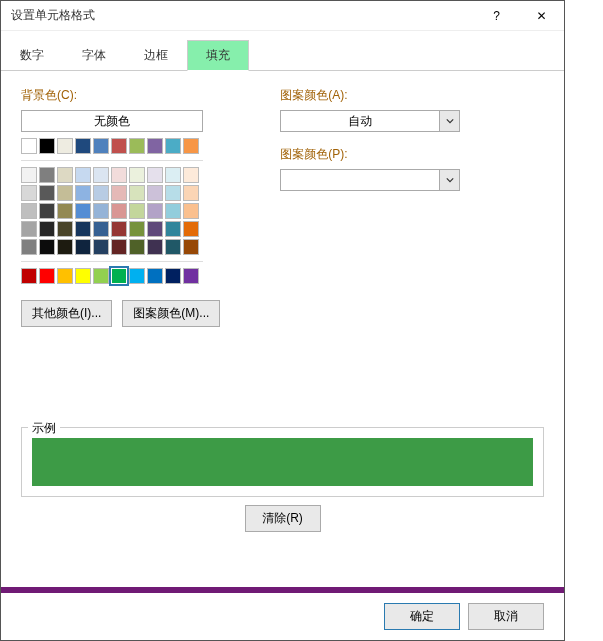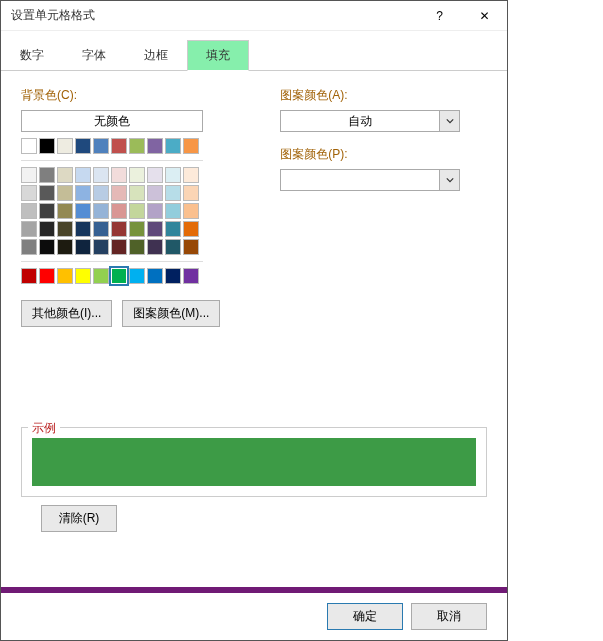--- a/index.html
+++ b/index.html
@@ -1,17 +1,17 @@
 <!DOCTYPE html>
 <html><head>
 <meta charset="utf-8">
 <style>
 *{box-sizing:border-box;margin:0;padding:0;font-family:"Microsoft YaHei","SimSun",sans-serif;font-size:12px}
 body{background:#fff}
-.window{width:508px;height:641px;border:1px solid #555;background:#fff;display:flex;flex-direction:column;position:relative}
+.window{width:565px;height:641px;border:1px solid #555;background:#fff;display:flex;flex-direction:column;position:relative}
 .titlebar{height:30px;background:#fff;display:flex;align-items:center;padding-left:10px;border-bottom:1px solid #eee}
 .titlebar .title{flex:1;color:#333}
 .titlebar .btn{width:45px;height:30px;display:flex;align-items:center;justify-content:center;cursor:default}
 .tabs{display:flex;border-bottom:1px solid #ccc;margin-top:8px}
 .tab{padding:6px 18px;border:1px solid transparent;cursor:default;color:#333;position:relative;top:1px}
 .tab.active{border:1px solid #ccc;border-bottom:1px solid #fff;background:#86efac}
 .content{flex:1;padding:16px 20px 10px 20px;position:relative}
 .row-top{display:flex;gap:60px}
 .col{display:flex;flex-direction:column}
 .label{color:#a16207;margin-bottom:6px}
@@ -21,23 +21,23 @@
 .swatch.sel{outline:2px solid #2a7ab0;outline-offset:0;border:1px solid #fff}
 .divider{height:1px;background:#ddd;margin:6px 0;width:182px}
 .btn2{border:1px solid #aaa;background:#e9e9e9;padding:4px 10px;cursor:default;min-width:86px;text-align:center}
 .btn-row{display:flex;gap:10px;margin-top:14px}
 .dropdown{width:180px;height:22px;border:1px solid #aaa;display:flex;align-items:center;background:#fff}
 .dropdown .val{flex:1;text-align:center}
 .dropdown .arrow{width:20px;height:100%;border-left:1px solid #aaa;background:#e8e8e8;display:flex;align-items:center;justify-content:center}
 .arrow svg{width:8px;height:8px}
 .right-col{gap:14px}
 .fieldset{border:1px solid #ccc;margin-top:100px;padding:10px;position:relative}
-.fieldset .legend{position:absolute;top:-8px;left:6px;background:#fff;padding:0 4px;color:#b91c1c}
+.fieldset .legend{position:absolute;top:-8px;left:6px;background:#fff;padding:0 4px;color:#000000}
 .sample{height:48px;background:#3d9b46}
-.bottom-bar{display:flex;justify-content:flex-start;padding:8px 20px;gap:8px}
+.bottom-bar{display:flex;justify-content:center;padding:8px 20px;gap:8px}
 .footer{display:flex;justify-content:flex-end;padding:10px 20px;border-top:6px solid #701a75;gap:8px}
 .btnf{border:1px solid #aaa;background:#e9e9e9;padding:4px 16px;min-width:76px;text-align:center;cursor:default}
 .btnf.primary{border:1px solid #2a7ab0}
 .watermark{position:absolute;right:8px;bottom:2px;pointer-events:none}
 .watermark .txt{font-size:18px;font-weight:700;font-style:italic;color:#fff;text-shadow:-1px -1px 0 #333,1px -1px 0 #333,-1px 1px 0 #333,1px 1px 0 #333}
 .watermark .check{color:#d22;font-size:22px;font-weight:700;font-style:italic;margin-left:2px}
 .watermark .sub{font-size:10px;color:#fff;text-shadow:-1px -1px 0 #333,1px -1px 0 #333,-1px 1px 0 #333,1px 1px 0 #333;text-align:right;margin-top:-4px;font-style:italic;font-weight:700}
 </style>
 </head>
 <body>

